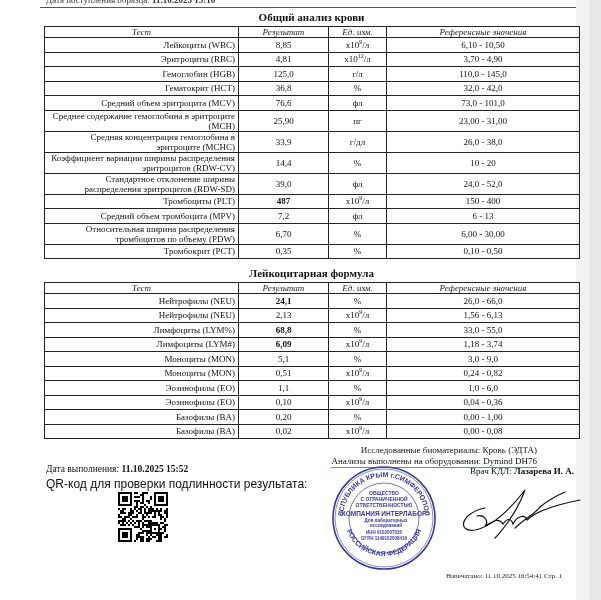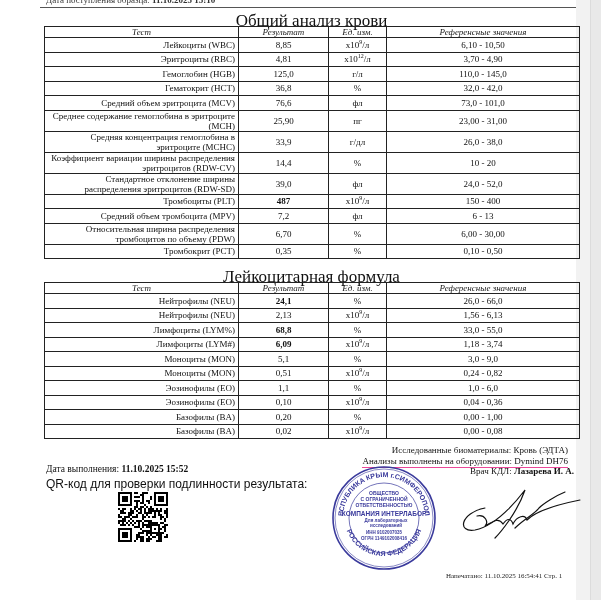--- a/index.html
+++ b/index.html
@@ -3,30 +3,30 @@
 <meta charset="utf-8">
 <style>
   html, body { margin:0; padding:0; }
   body { width:601px; height:600px; background:#f2f2f2; position:relative; overflow:hidden;
          font-family:"Liberation Serif", serif; color:#111; }
   .page { position:absolute; left:0; top:0; width:576px; height:600px; background:#fff; }
   .rightbar { position:absolute; left:590px; top:0; width:11px; height:600px; background:#e9e9e9; border-left:1px solid #dcdcdc; }
   .topline-text { position:absolute; left:46px; top:-5px; font-size:9px; color:#333; white-space:nowrap; }
   .topline-text b { font-weight:bold; }
   .hr-top { position:absolute; left:40px; top:7px; width:536px; height:1px; background:#555; }
-  .section-title { position:absolute; left:44px; width:535px; text-align:center; font-weight:normal; font-size:17px; }
+  .section-title { position:absolute; left:44px; width:535px; text-align:center; font-weight:bold; font-size:11px; }
   table.lab { position:absolute; left:44px; width:535px; border-collapse:collapse; table-layout:fixed; font-size:9px; }
   table.lab td, table.lab th { border:1px solid #222; padding:0 3px; line-height:10px; }
   table.lab th { font-weight:normal; font-style:italic; height:10px; color:#222; }
   table.lab td.res, table.lab td.unit, table.lab td.ref { text-align:center; }
   table.lab td.name { text-align:right; }
   table.lab td.bold { font-weight:bold; }
   col.c1 { width:194px; } col.c2 { width:90px; } col.c3 { width:58px; } col.c4 { width:193px; }
   sup { font-size:6px; line-height:0; }
-  .info { position:absolute; right:8px; font-size:9px; text-align:right; white-space:nowrap; }
+  .info { position:absolute; right:39px; font-size:9px; text-align:right; white-space:nowrap; }
   .exec-date { position:absolute; left:46px; top:464px; font-size:9.5px; }
   .qr-label { position:absolute; left:46px; top:477px; font-family:"Liberation Sans", sans-serif; font-size:12px;text-align:right; }
   .qr { position:absolute; left:118px; top:492px; width:50px; height:50px; }
   .doctor { position:absolute; left:470px; top:466px; font-size:9px; white-space:nowrap; }
   .stamp { position:absolute; left:331px; top:465px; width:106px; height:106px; }
   .sign { position:absolute; left:455px; top:478px; width:130px; height:70px; }
   .printed { position:absolute; left:446px; top:572px; font-size:7px; white-space:nowrap; color:#222; }
 </style>
 </head>
 <body>

